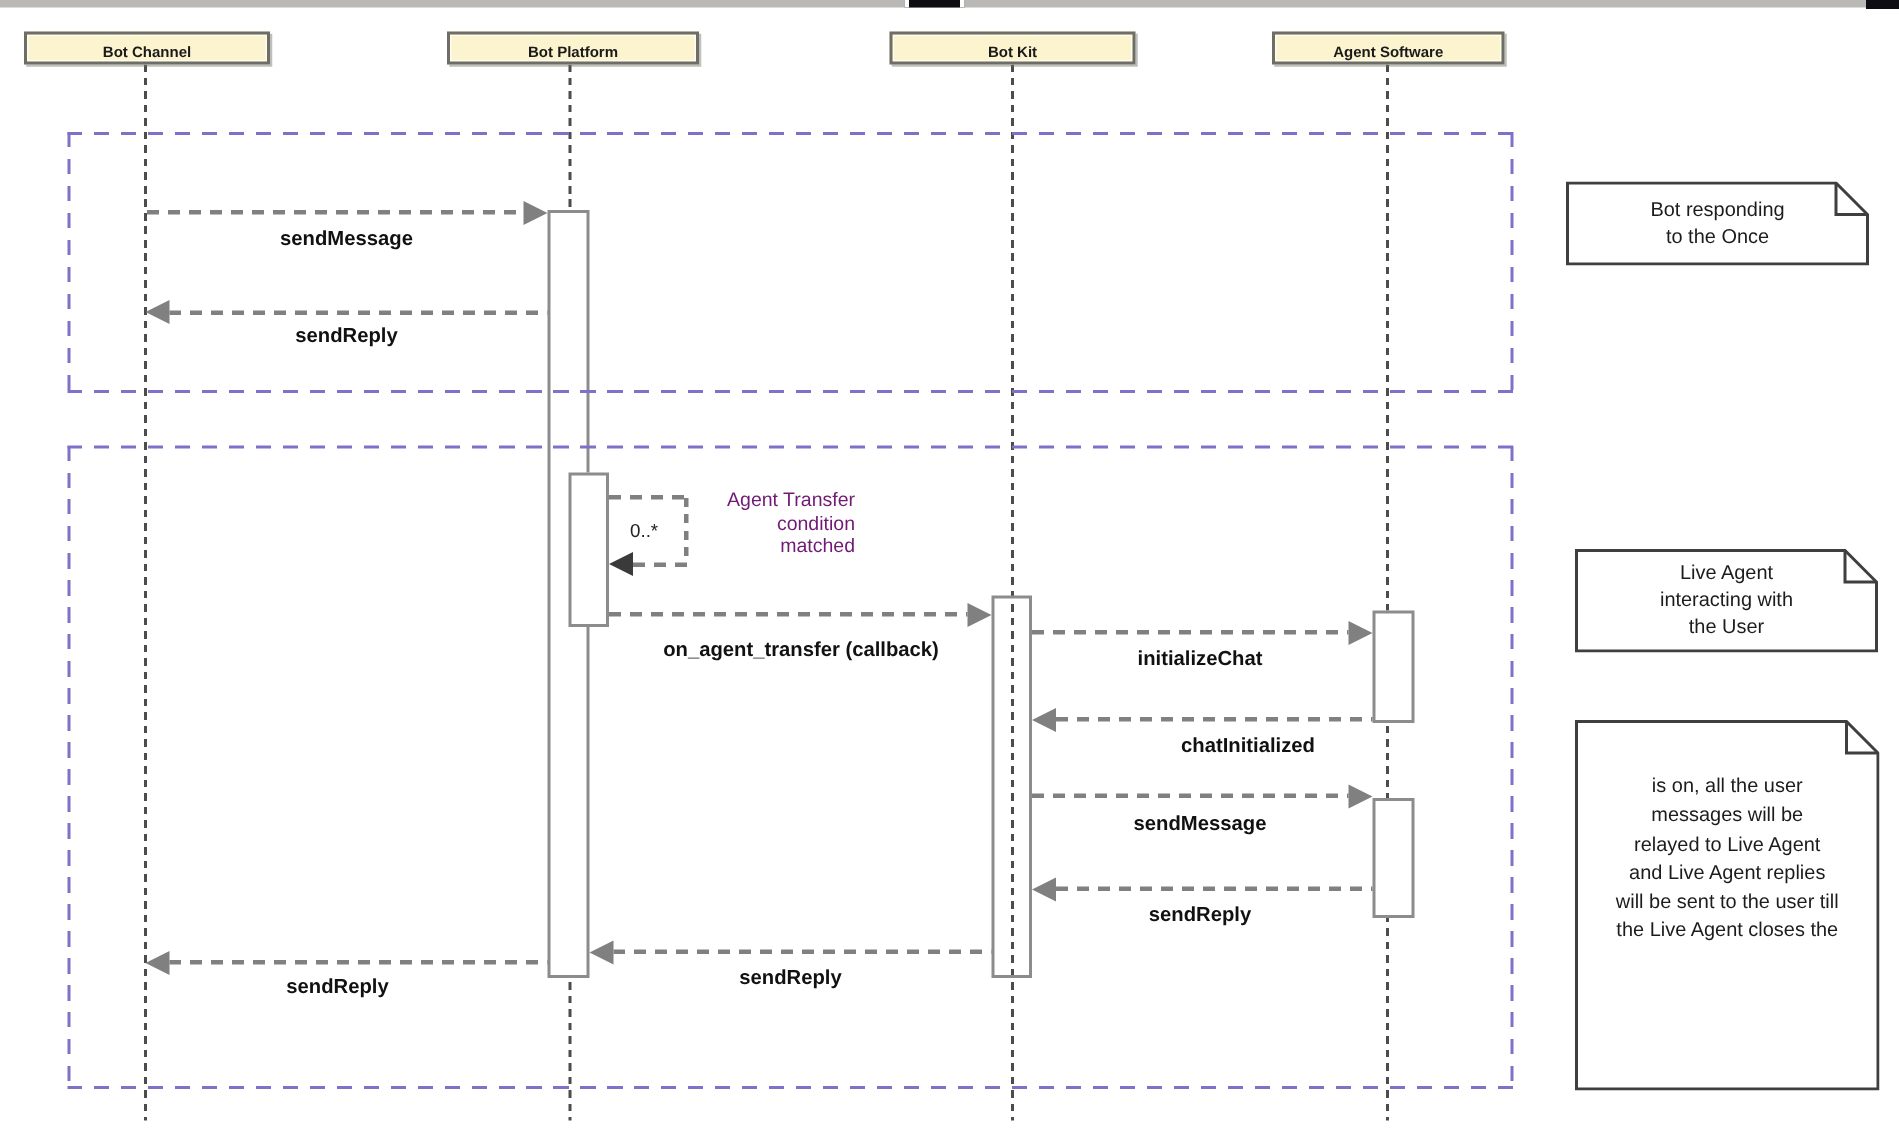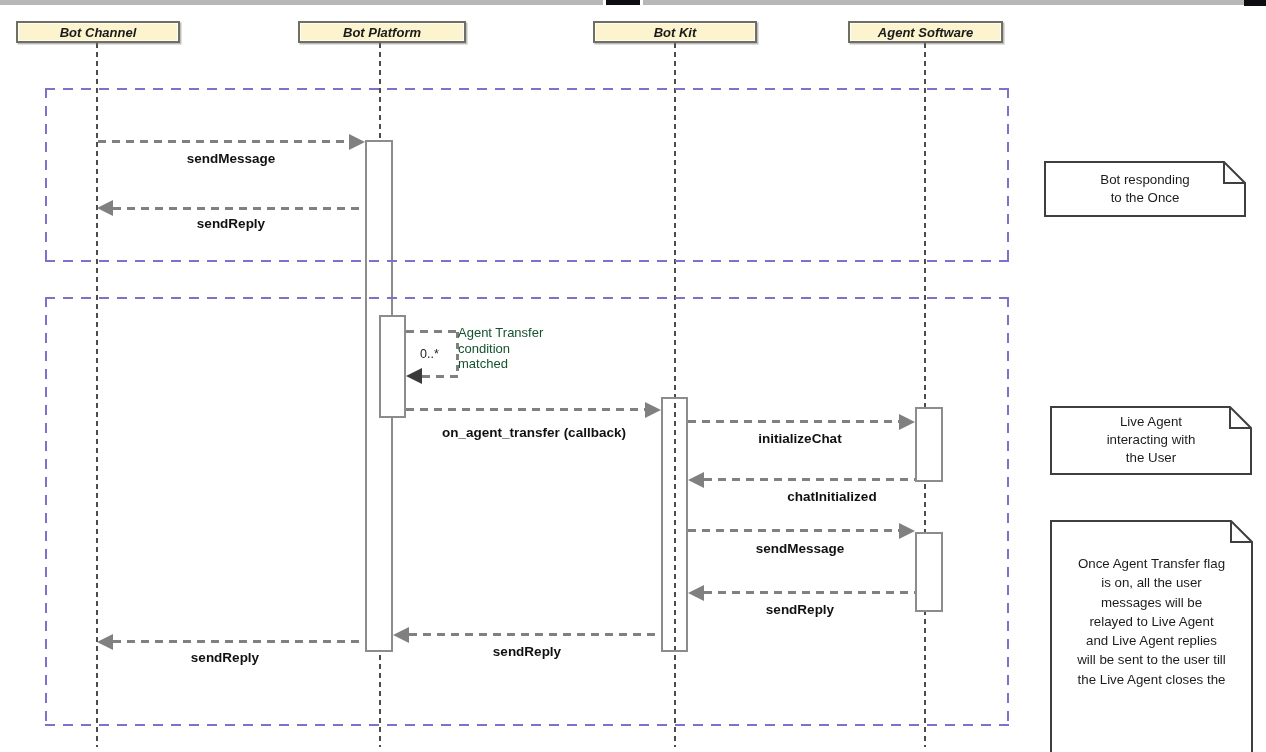--- a/index.html
+++ b/index.html
@@ -13,22 +13,22 @@
          font-family:"Liberation Sans",sans-serif;}
   
   .topbar{position:absolute;left:0;top:0;width:1266px;height:5px;background:var(--topbar-gray);}
   .topdark1{position:absolute;left:603px;top:0;width:40px;height:5px;background:var(--topbar-dark);
             border-left:3px solid #fff;border-right:3px solid #fff;box-sizing:border-box;}
   .topdark2{position:absolute;left:1244px;top:0;width:22px;height:6px;background:var(--topbar-dark);}
   
   .actor{position:absolute;top:21px;height:22px;box-sizing:border-box;
          background:var(--actor-fill);border:2px solid var(--actor-border);
          box-shadow:1.5px 1.5px 0 rgba(110,110,102,.45), inset 0 0 0 1px #fffdf2;
-         display:flex;align-items:center;justify-content:center;
-         font-weight:bold;font-size:13px;color:#1a1a1a;font-style:italic;}
+         display:flex;align-items:flex-end;justify-content:center;
+         font-weight:bold;font-size:10px;color:#1a1a1a;}
   
   .lifeline{position:absolute;top:43px;bottom:5px;width:2px;
     background-image:repeating-linear-gradient(180deg,var(--lifeline) 0 5px,transparent 5px 9px);}
   
   .frame{position:absolute;}
   .frame .he{position:absolute;left:0;right:0;height:2px;
     background-image:repeating-linear-gradient(90deg,var(--frame) 0 10px,transparent 10px 18px);}
   .frame .ve{position:absolute;top:0;bottom:0;width:2px;
     background-image:repeating-linear-gradient(180deg,var(--frame) 0 10px,transparent 10px 18px);}
   .et{top:0}.eb{bottom:0}.el{left:0}.er{right:0}
@@ -40,25 +40,25 @@
     background-image:repeating-linear-gradient(90deg,var(--message) 0 8px,transparent 8px 14px);}
   .vdashm{position:absolute;width:3px;
     background-image:repeating-linear-gradient(180deg,var(--message) 0 6px,transparent 6px 11px);}
   .arr-r{position:absolute;width:0;height:0;border-top:8px solid transparent;
     border-bottom:8px solid transparent;border-left:16px solid var(--message);}
   .arr-l{position:absolute;width:0;height:0;border-top:8px solid transparent;
     border-bottom:8px solid transparent;border-right:16px solid var(--message);}
   .arr-l.dark{border-right-color:var(--self-arrow);}
   .mlabel{position:absolute;transform:translateX(-50%);white-space:nowrap;
     font-weight:bold;font-size:13.5px;color:var(--label-text);}
-  .selftext{position:absolute;left:458px;top:325px;width:112px;text-align:left;
-    font-size:13px;line-height:15.5px;color:#14532d;}
+  .selftext{position:absolute;left:458px;top:325px;width:112px;text-align:right;
+    font-size:13px;line-height:15.5px;color:#701a75;}
   .mult{position:absolute;left:420px;top:347px;font-size:12.5px;color:#222;}
   
-  .note{position:absolute;margin-top:40px;}
+  .note{position:absolute;}
   .note svg{position:absolute;left:0;top:0;}
   .note .ntext{position:absolute;left:0;width:100%;text-align:center;
     font-size:13.3px;color:#1c1c1c;}
 </style>
 </head>
 <body>
 
 <div class="stage">
 
   <div class="topbar"></div>
@@ -191,21 +191,20 @@
       <div>the User</div>
     </div>
   </div>
 
   <div class="note" style="left:1050px;top:480px;width:203px;height:247px">
     <svg width="203" height="247">
       <path d="M1 1 H181 L202 22 V246 H1 Z" fill="#ffffff" stroke="#3f3f3f" stroke-width="2" style="stroke:var(--note-border)"></path>
       <path d="M181 1 V22 H202" fill="none" stroke="#3f3f3f" stroke-width="2" style="stroke:var(--note-border)"></path>
     </svg>
     <div class="ntext" style="top:34px;line-height:19.3px">
-      <div>Once Agent Transfer flag</div>
       <div>is on, all the user</div>
       <div>messages will be</div>
       <div>relayed to Live Agent</div>
       <div>and Live Agent replies</div>
       <div>will be sent to the user till</div>
       <div>the Live Agent closes the</div>
     </div>
   </div>
 
 </div>

